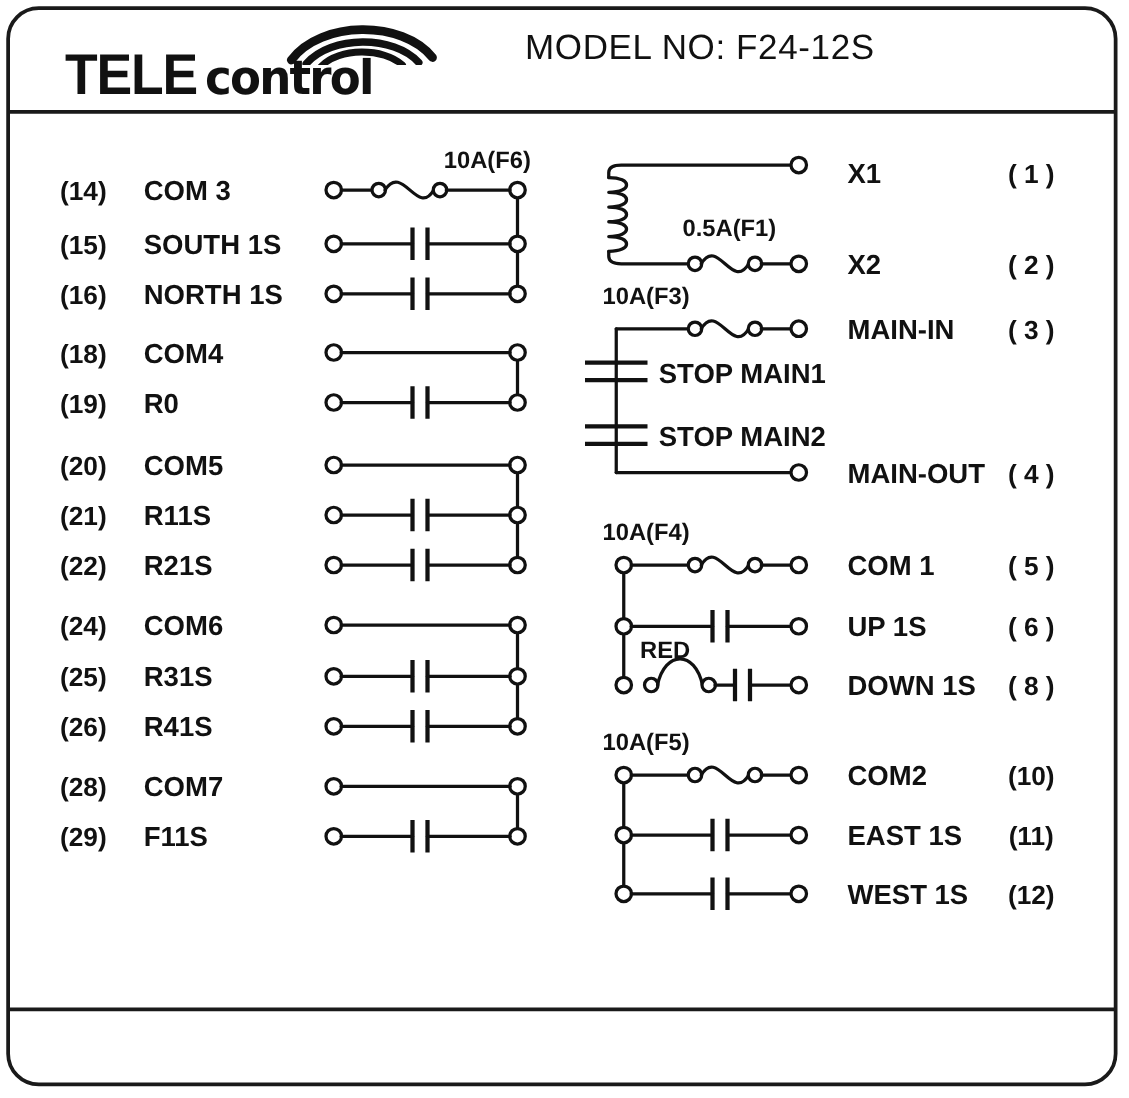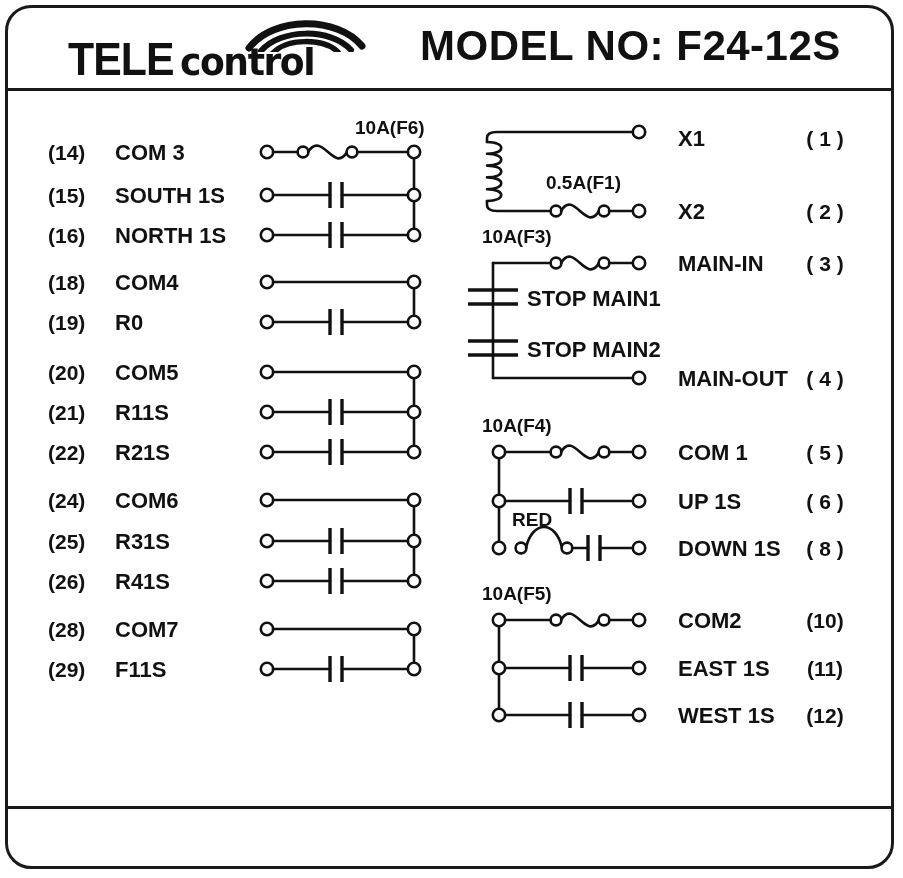--- a/index.html
+++ b/index.html
@@ -1,28 +1,28 @@
 <!DOCTYPE html>
 <html><head>
 <meta charset="utf-8">
 <style>
   html,body{margin:0;padding:0;background:#ffffff;}
   body{width:903px;height:878px;font-family:"Liberation Sans",sans-serif;color:#111;}
   #root{position:relative;width:903px;height:878px;overflow:hidden;background:#fff;}
   .frame{position:absolute;left:5px;top:5px;width:889px;height:864px;border:3px solid #1a1a1a;border-radius:26px;box-sizing:border-box;background:#fff;}
   .hdr-rule{position:absolute;left:8px;top:88px;width:884px;height:0;border-top:3px solid #1a1a1a;}
   .bot-rule{position:absolute;left:8px;top:806px;width:884px;height:0;border-top:3px solid #1a1a1a;}
-  .logo-wrap{position:absolute;left:52px;top:12px;width:300px;height:68px;margin-left:16px;}
+  .logo-wrap{position:absolute;left:52px;top:12px;width:300px;height:68px;}
   .logo-arcs{position:absolute;left:175px;top:0px;}
   .logo-text{position:absolute;left:0;top:20px;font-weight:bold;white-space:nowrap;}
   .logo-tele{font-family:"Liberation Sans",sans-serif;font-size:46px;font-weight:bold;letter-spacing:-1px;
     display:inline-block;transform:scaleX(0.93);transform-origin:left center;}
   .logo-control{font-family:"DejaVu Sans",sans-serif;font-size:38px;font-weight:bold;letter-spacing:-1.5px;
     display:inline-block;transform:scaleX(0.95);transform-origin:left center;margin-left:-2px;}
-  .model{position:absolute;left:420px;top:22px;font-size:42px;font-weight:bold;letter-spacing:0.5px;white-space:nowrap;
+  .model{position:absolute;left:420px;top:22px;font-size:28px;font-weight:normal;letter-spacing:0.5px;white-space:nowrap;
     font-family:"Liberation Sans",sans-serif;}
   svg.diagram{position:absolute;left:0;top:0;width:903px;height:878px;}
   svg.diagram text{font-family:"Liberation Sans",sans-serif;fill:#111;}
   .t-pin{font-size:21px;font-weight:bold;}
   .t-name{font-size:22px;font-weight:bold;}
   .t-fuse{font-size:19px;font-weight:bold;}
   .t-stop{font-size:22px;font-weight:bold;}
   .t-red{font-size:19px;font-weight:bold;}
   .wire{stroke:#111;stroke-width:2.6;fill:none;stroke-linecap:round;stroke-linejoin:round;}
   .term{stroke:#111;stroke-width:2.6;fill:#fff;}

